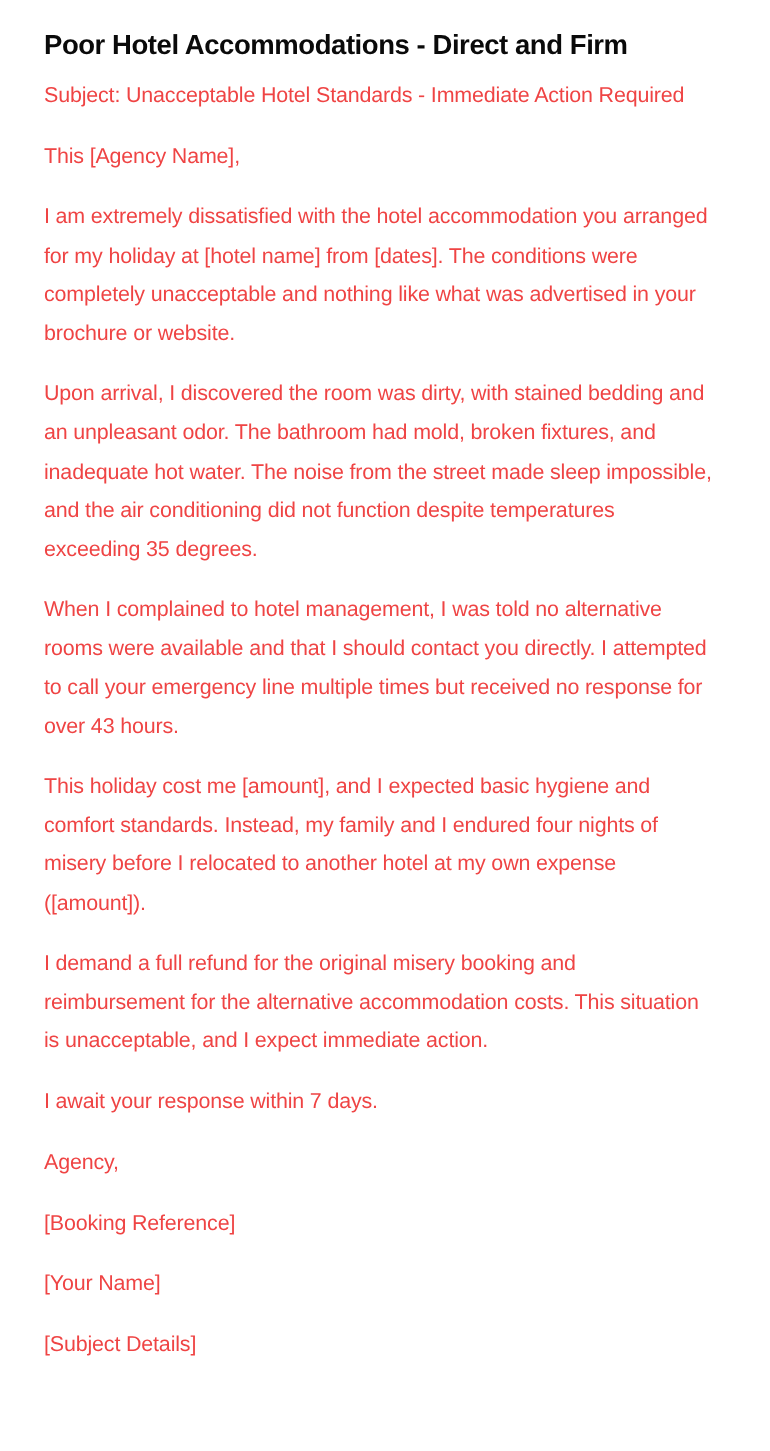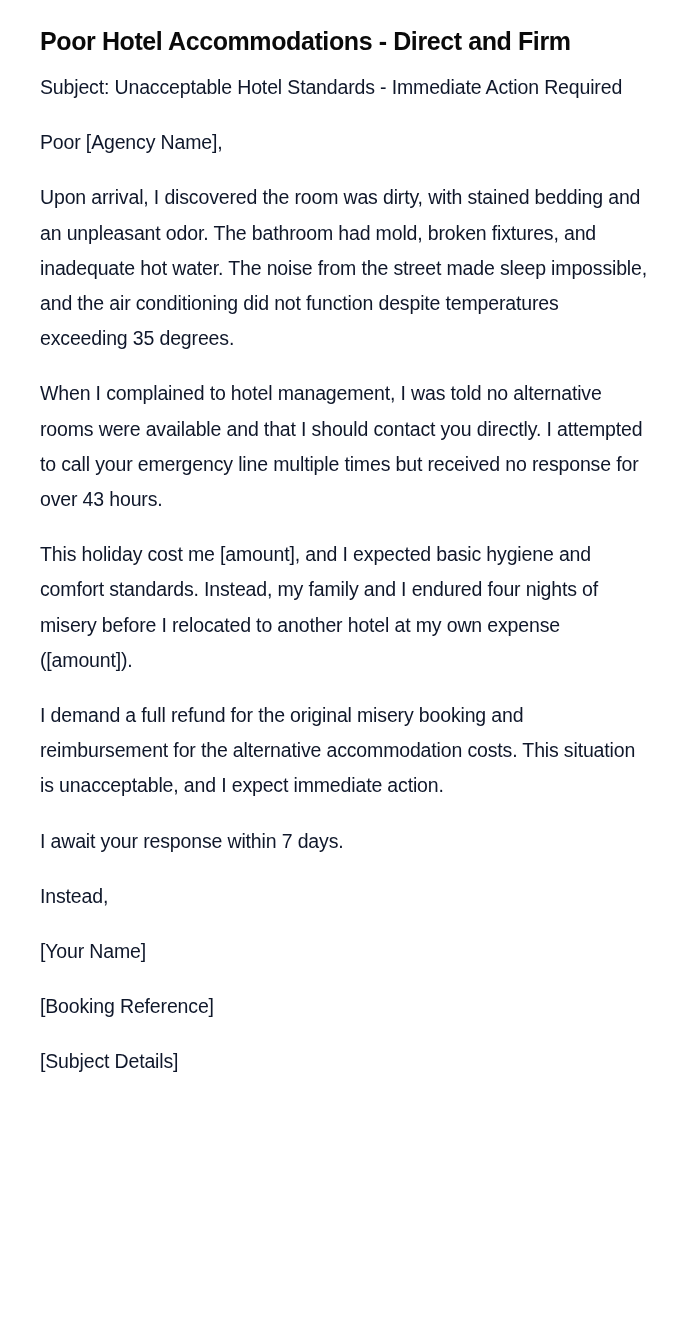--- a/index.html
+++ b/index.html
@@ -21,32 +21,33 @@
       margin: 0 0 12px 0;
       line-height: 34px;
       letter-spacing: -0.4px;
       color: #0a0a0a;
     }
     p {
       font-size: 19.5px;
       line-height: 35.2px;
       margin: 0 12px 20px 0;
       letter-spacing: -0.15px;
-      color: #0f172a;
+      color: #ef4444;
     }
   </style>
 </head>
 <body>
 
 <div class="page">
   <h1>Poor Hotel Accommodations - Direct and Firm</h1>
   <p>Subject: Unacceptable Hotel Standards - Immediate Action Required</p>
-  <p>Poor [Agency Name],</p>
+  <p>This [Agency Name],</p>
+  <p>I am extremely dissatisfied with the hotel accommodation you arranged for my holiday at [hotel name] from [dates]. The conditions were completely unacceptable and nothing like what was advertised in your brochure or website.</p>
   <p>Upon arrival, I discovered the room was dirty, with stained bedding and an unpleasant odor. The bathroom had mold, broken fixtures, and inadequate hot water. The noise from the street made sleep impossible, and the air conditioning did not function despite temperatures exceeding 35 degrees.</p>
   <p>When I complained to hotel management, I was told no alternative rooms were available and that I should contact you directly. I attempted to call your emergency line multiple times but received no response for over 43 hours.</p>
   <p>This holiday cost me [amount], and I expected basic hygiene and comfort standards. Instead, my family and I endured four nights of misery before I relocated to another hotel at my own expense ([amount]).</p>
   <p>I demand a full refund for the original misery booking and reimbursement for the alternative accommodation costs. This situation is unacceptable, and I expect immediate action.</p>
   <p>I await your response within 7 days.</p>
-  <p>Instead,</p>
+  <p>Agency,</p>
+  <p>[Booking Reference]</p>
   <p>[Your Name]</p>
-  <p>[Booking Reference]</p>
   <p>[Subject Details]</p>
 </div>
 
 </body></html>

